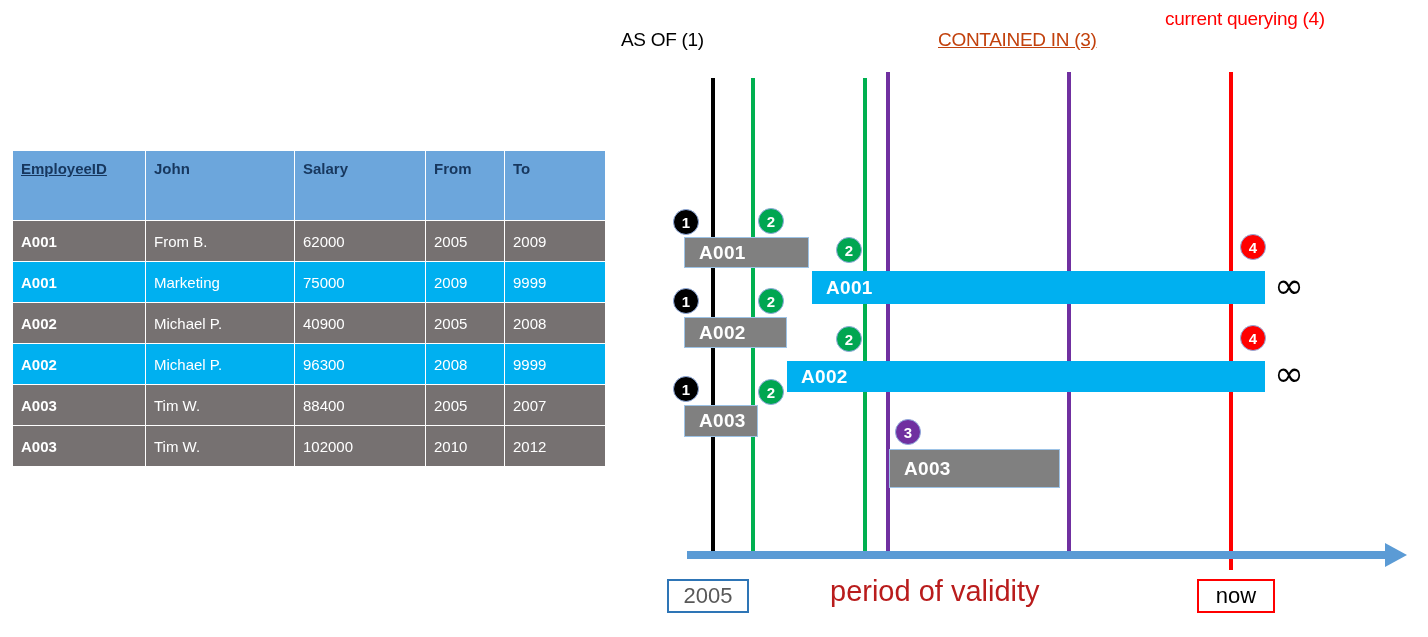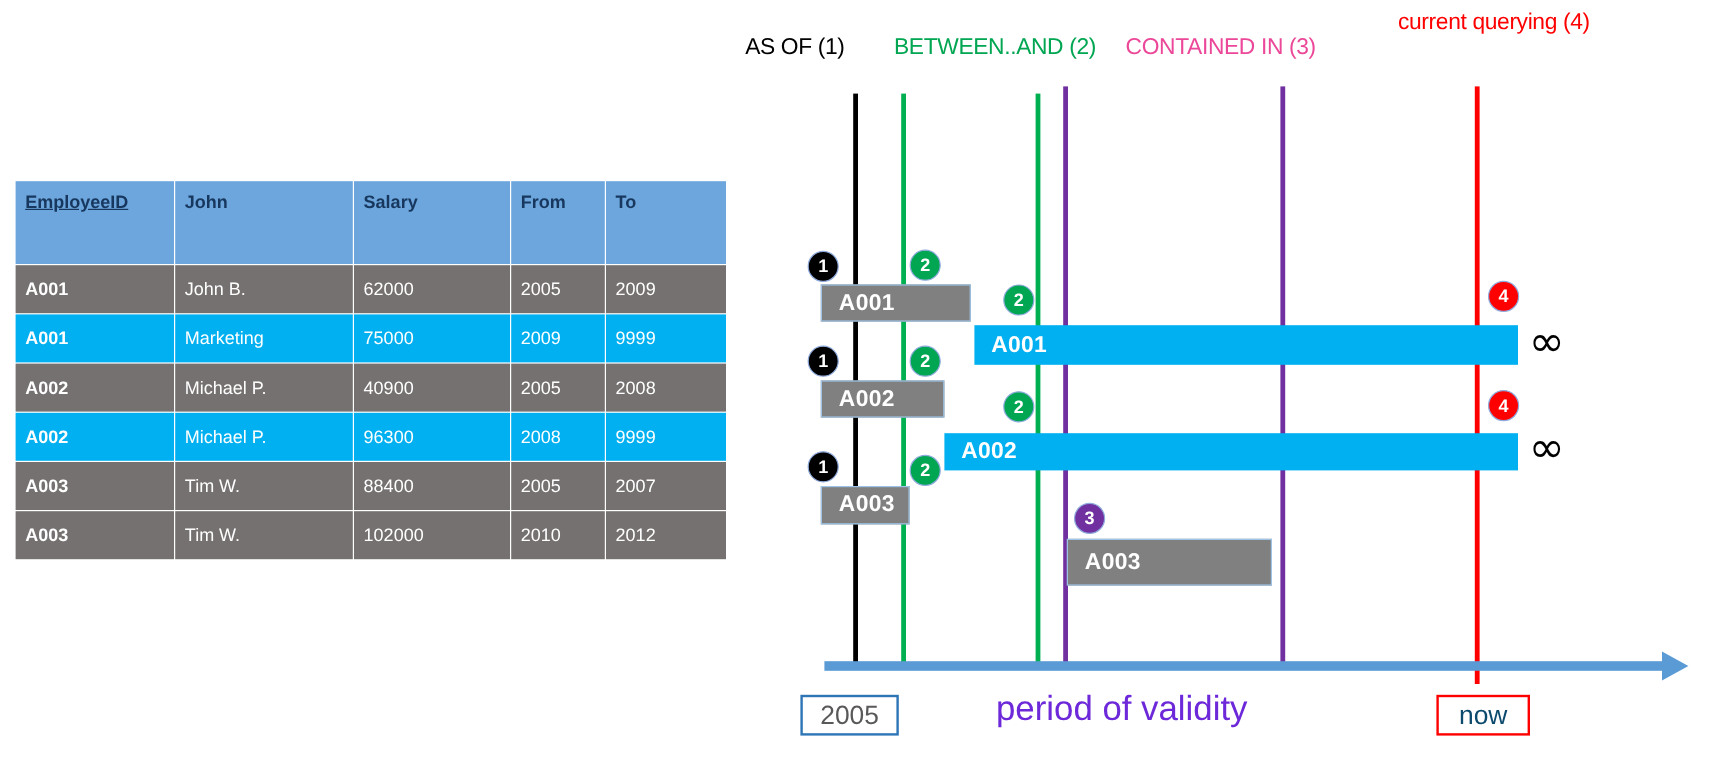--- a/index.html
+++ b/index.html
@@ -142,27 +142,27 @@
   #box-2005 {
     left: 667px; top: 579px;
     width: 82px; height: 34px;
     border: 2px solid #2E75B6;
     color: #595959;
   }
   #box-now {
     left: 1197px; top: 579px;
     width: 78px; height: 34px;
     border: 2px solid #FF0000;
-    color: #0c4a6e;
+    color: #000000;
   }
   #axis-caption {
     position: absolute;
     left: 830px; top: 575px;
     font-size: 29px;
-    color: #6d28d9;
+    color: #b91c1c;
     white-space: nowrap;
   }
 </style>
 </head>
 <body>
 
 <table id="employee-table">
   <colgroup>
     <col class="col-1">
       <col class="col-2">
@@ -175,21 +175,21 @@
       <th class="underlined"><span>EmployeeID</span></th>
       <th>John</th>
       <th>Salary</th>
       <th>From</th>
       <th>To</th>
     </tr>
   </thead>
   <tbody>
     <tr class="row-gray">
       <td class="bold">A001</td>
-      <td>John  B.</td>
+      <td>From  B.</td>
       <td>62000</td>
       <td>2005</td>
       <td>2009</td>
     </tr>
     <tr class="row-cyan">
       <td class="bold">A001</td>
       <td>Marketing</td>
       <td>75000</td>
       <td>2009</td>
       <td>9999</td>
@@ -221,22 +221,21 @@
       <td>102000</td>
       <td>2010</td>
       <td>2012</td>
     </tr>
   </tbody>
 </table>
 
 <div id="diagram">
 
   <div class="legend-label" style="left:621px; top:29px; color:#000000;">AS OF (1)</div>
-  <div class="legend-label" style="left:745px; top:29px; color:#00A651;">BETWEEN..AND (2)</div>
-  <div class="legend-label" style="left:938px; top:29px; color:#ec4899;">CONTAINED IN (3)</div>
+  <div class="legend-label" style="left:938px; top:29px; color:#c2410c;text-decoration:underline;">CONTAINED IN (3)</div>
   <div class="legend-label two-line" style="left:1165px; top:8px; color:#FF0000;">
     <div>current querying (4)</div>
   </div>
 
   <div class="vline" style="left:711px; top:78px; height:478px; background:#000000;"></div>
   <div class="vline" style="left:751px; top:78px; height:478px; background:#00B050;"></div>
   <div class="vline" style="left:863px; top:78px; height:478px; background:#00B050;"></div>
   <div class="vline" style="left:886px; top:72px; height:484px; background:#7030A0;"></div>
   <div class="vline" style="left:1067px; top:72px; height:484px; background:#7030A0;"></div>
   <div class="vline" style="left:1229px; top:72px; height:498px; background:#FF0000;"></div>

